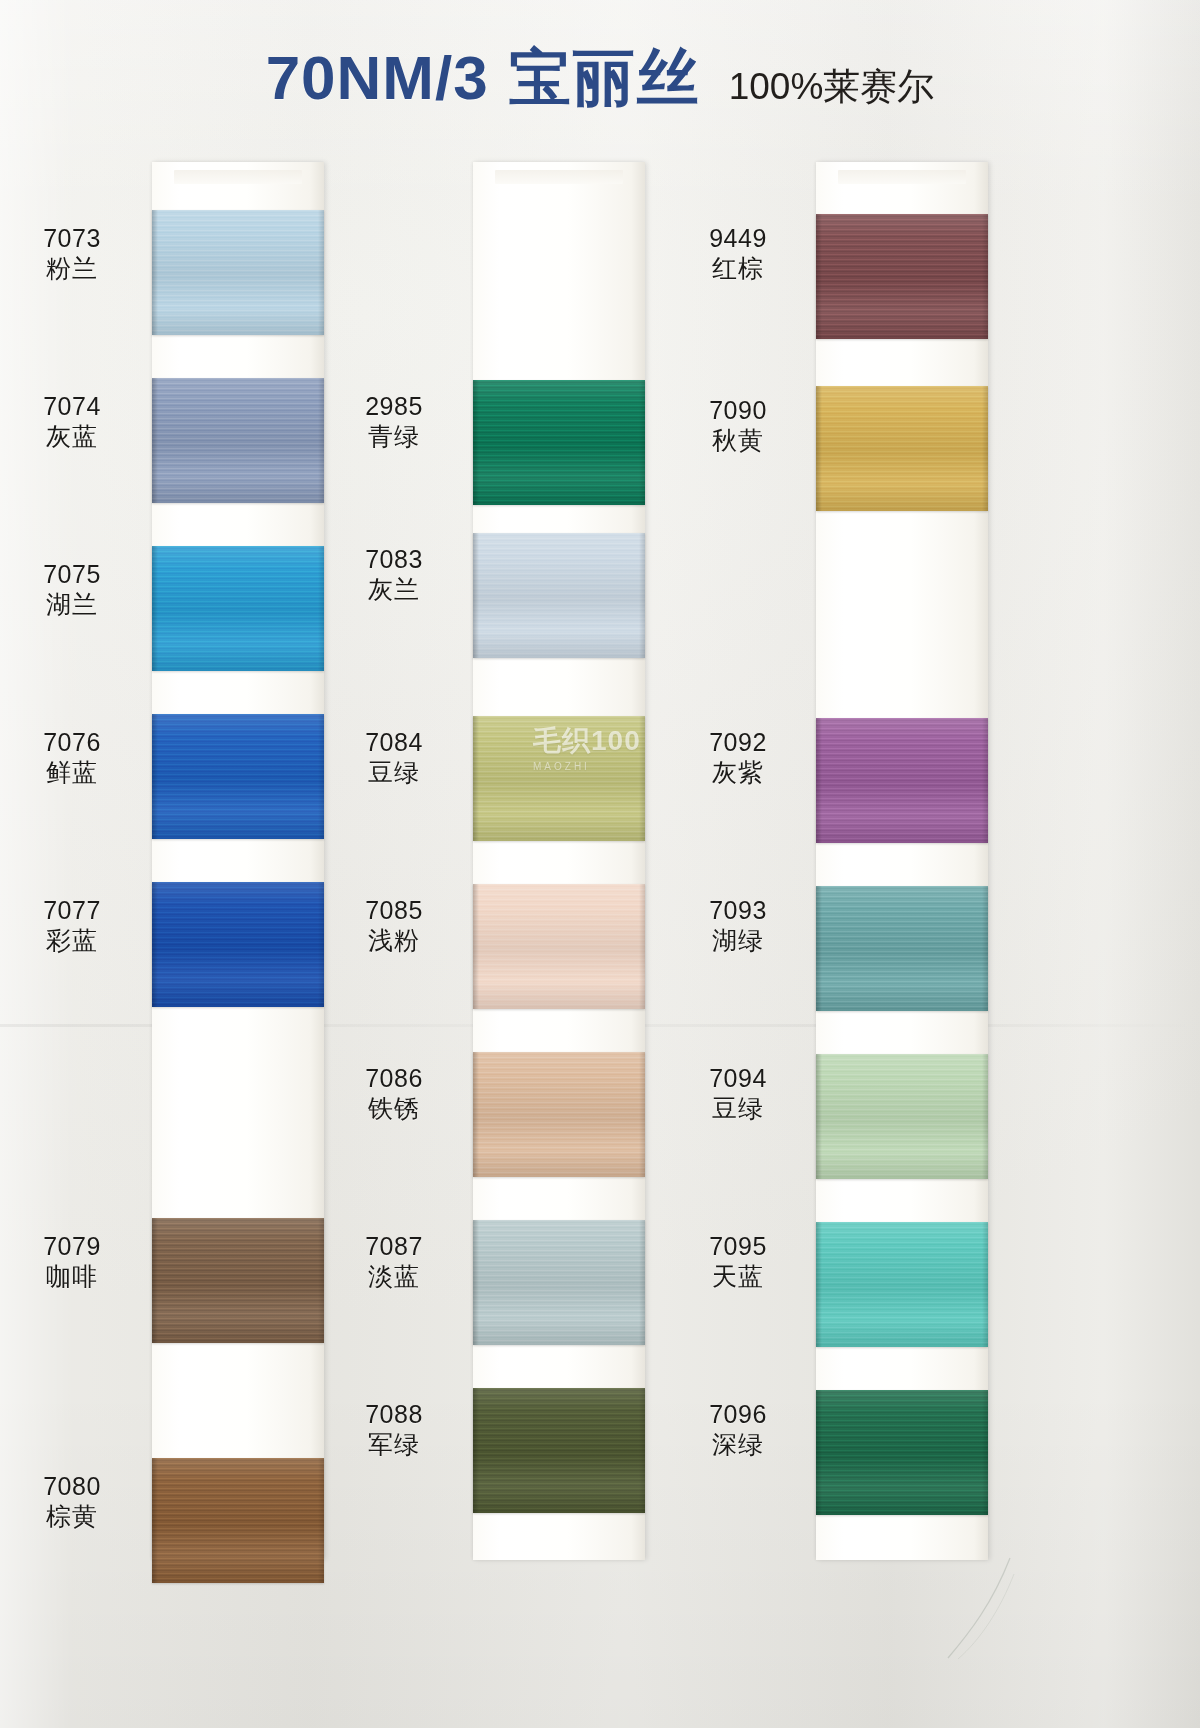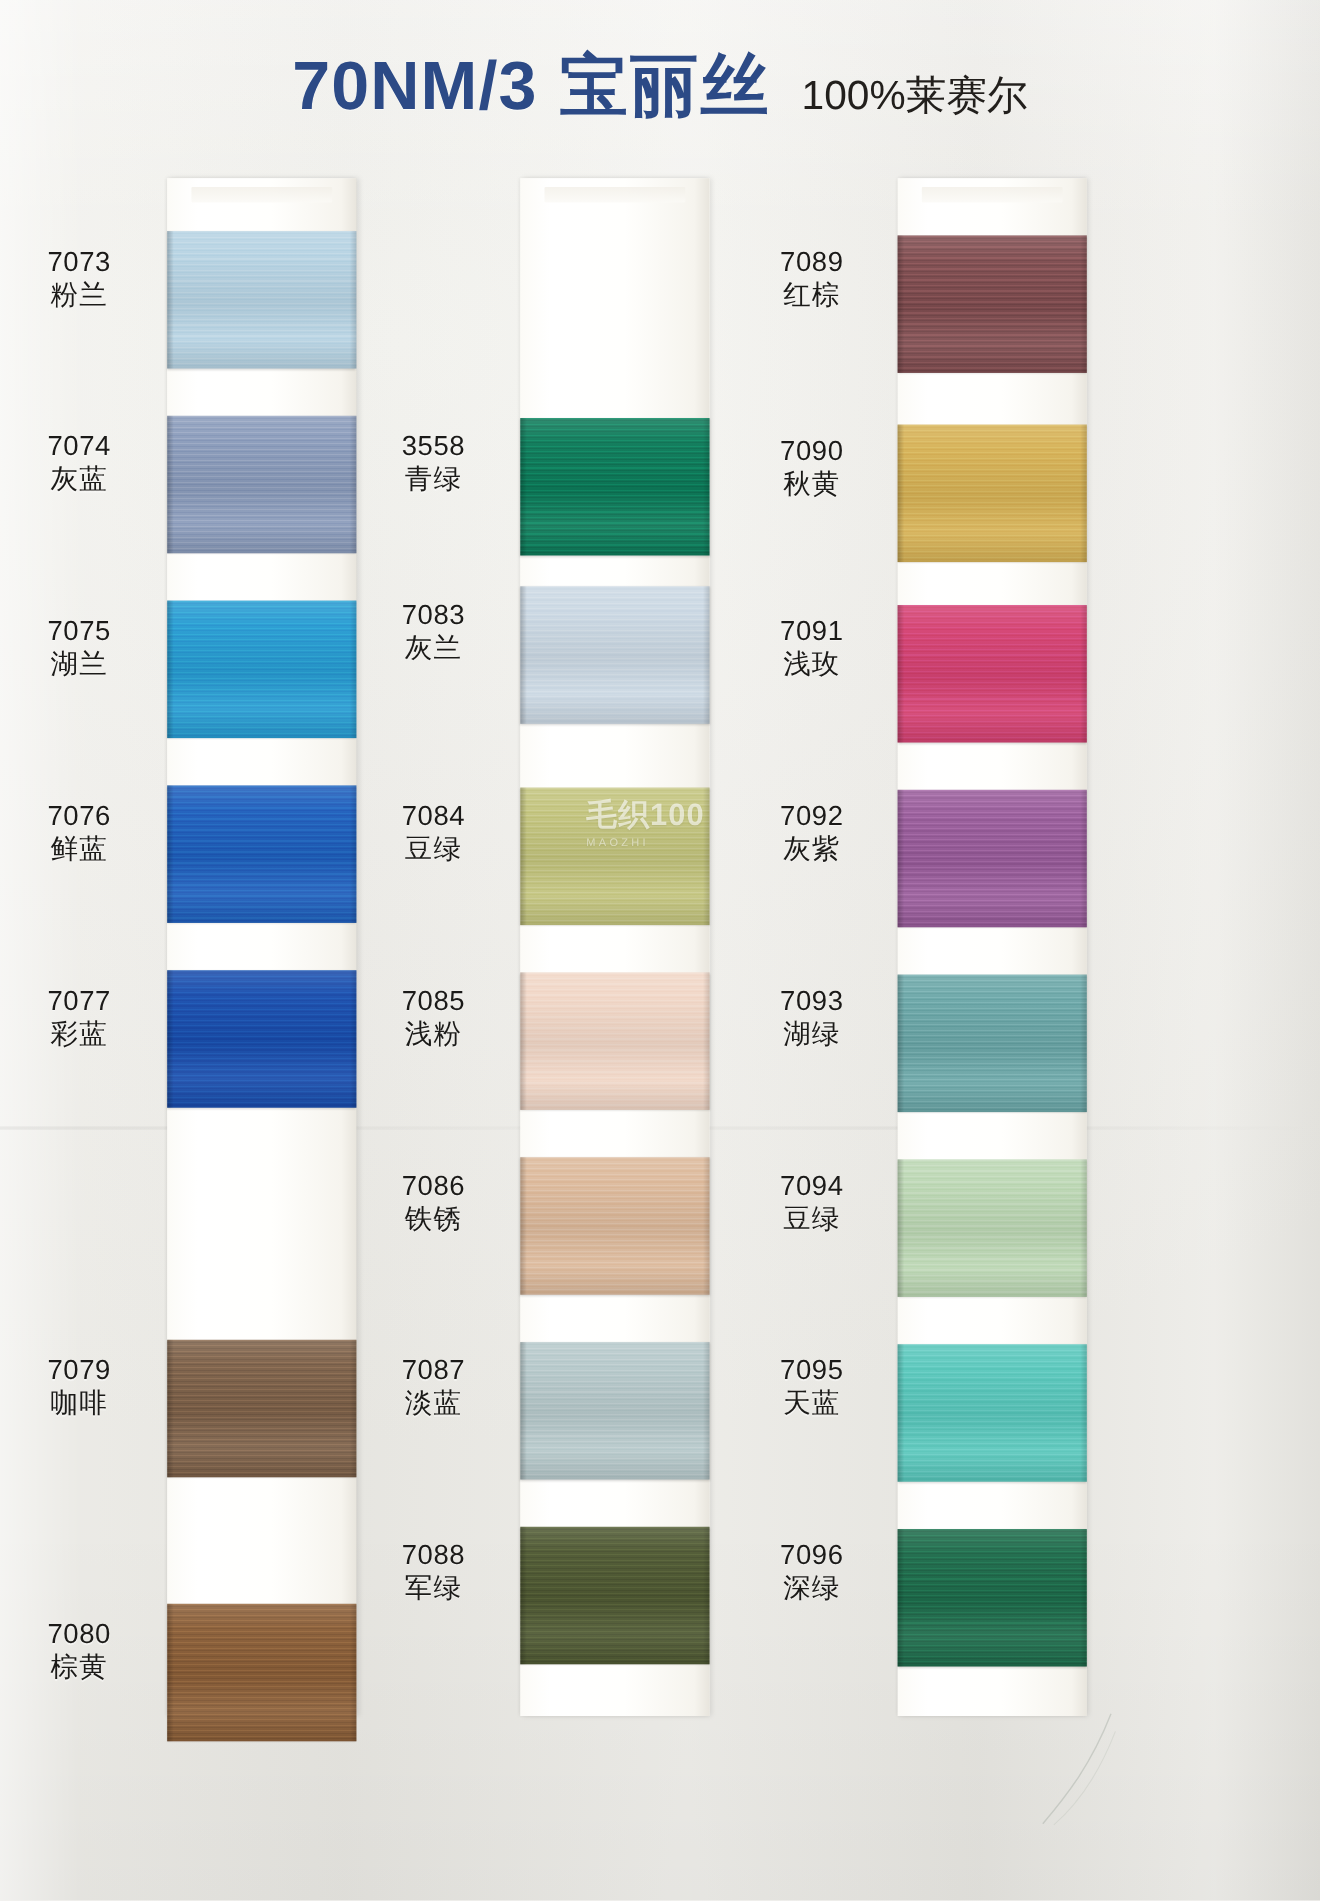--- a/index.html
+++ b/index.html
@@ -327,21 +327,21 @@
         </div>
       </div>
   </div>
   <div class="column" id="col-1">
     <div class="card-strip">
         <div class="card-notch"></div>
       </div>
     <div class="swatch-list">
         <div class="swatch-row" style="top: 168px;">
           <div class="swatch-label">
-            <div class="swatch-code">3558</div>
+            <div class="swatch-code">2985</div>
             <div class="swatch-name">青绿</div>
           </div>
           <div class="swatch-chip" style="top: 50px; background: rgb(13, 122, 89);">
             <div class="threads"></div>
             <div class="sheen"></div>
             <div class="edge-l"></div>
             <div class="edge-r"></div>
           </div>
         </div>
         <div class="swatch-row" style="top: 321px;">
@@ -418,48 +418,36 @@
         </div>
       </div>
   </div>
   <div class="column" id="col-2">
     <div class="card-strip">
         <div class="card-notch"></div>
       </div>
     <div class="swatch-list">
         <div class="swatch-row" style="top: 0px;">
           <div class="swatch-label">
-            <div class="swatch-code">7089</div>
+            <div class="swatch-code">9449</div>
             <div class="swatch-name">红棕</div>
           </div>
           <div class="swatch-chip" style="top: 52px; background: rgb(126, 76, 79);">
             <div class="threads"></div>
             <div class="sheen"></div>
             <div class="edge-l"></div>
             <div class="edge-r"></div>
           </div>
         </div>
         <div class="swatch-row" style="top: 172px;">
           <div class="swatch-label">
             <div class="swatch-code">7090</div>
             <div class="swatch-name">秋黄</div>
           </div>
           <div class="swatch-chip" style="top: 52px; background: rgb(214, 178, 87);">
-            <div class="threads"></div>
-            <div class="sheen"></div>
-            <div class="edge-l"></div>
-            <div class="edge-r"></div>
-          </div>
-        </div>
-        <div class="swatch-row" style="top: 336px;">
-          <div class="swatch-label">
-            <div class="swatch-code">7091</div>
-            <div class="swatch-name">浅玫</div>
-          </div>
-          <div class="swatch-chip" style="top: 52px; background: rgb(212, 67, 115);">
             <div class="threads"></div>
             <div class="sheen"></div>
             <div class="edge-l"></div>
             <div class="edge-r"></div>
           </div>
         </div>
         <div class="swatch-row" style="top: 504px;">
           <div class="swatch-label">
             <div class="swatch-code">7092</div>
             <div class="swatch-name">灰紫</div>

